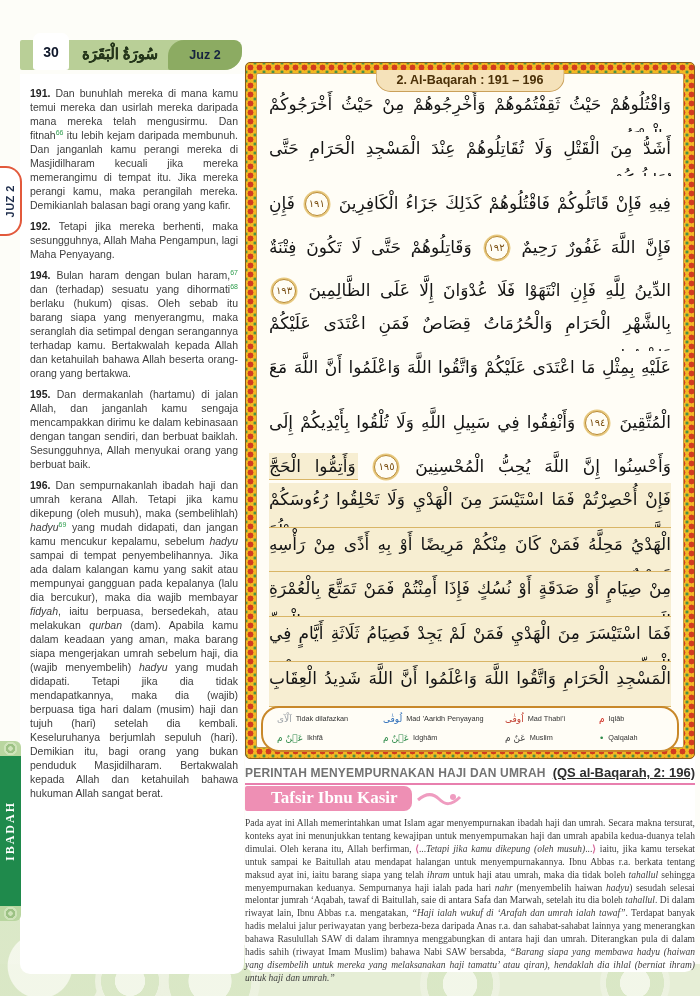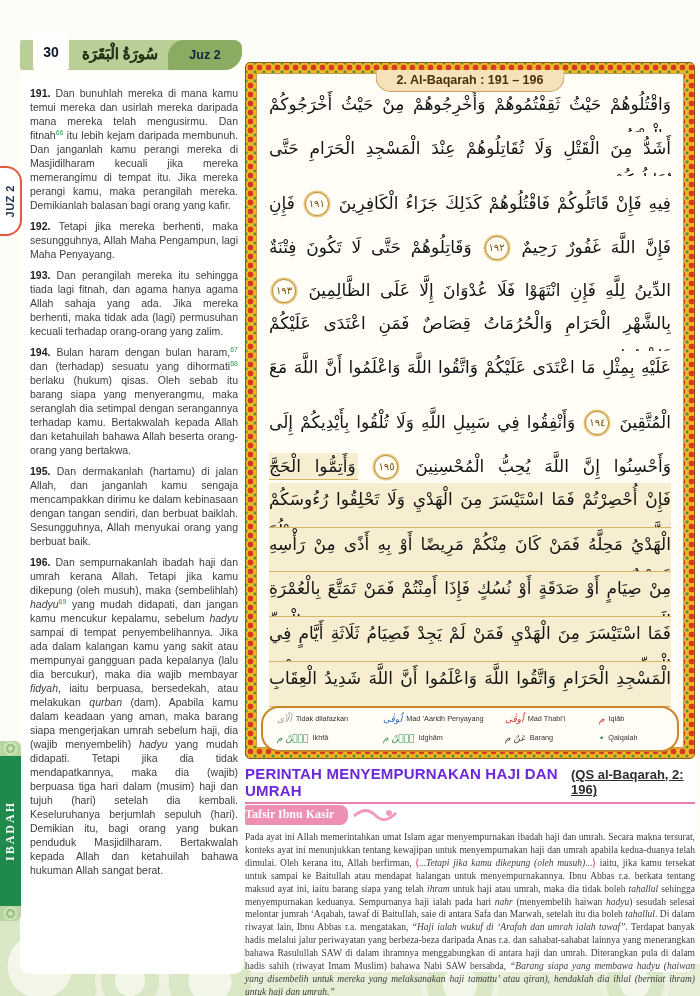--- a/index.html
+++ b/index.html
@@ -67,33 +67,33 @@
   .seg-hl{background:#f7eed2;border-bottom:1.5px solid #d9b566;padding:3px 2px;}
   .ayah{display:inline-flex;align-items:center;justify-content:center;width:22px;height:22px;
         border-radius:50%;border:1.5px solid #b98a34;box-shadow:0 0 0 1.5px #e7c87e;background:#fffdf4;
         color:#7a4f12;font-size:10px;margin:16px 3px;vertical-align:middle;line-height:1;}
 
   
   .legend{position:absolute;left:16px;right:16px;bottom:7px;height:38px;background:#fffdf6;
           border:2px solid #c8882a;border-radius:18px;display:grid;grid-template-columns:1.25fr 1.45fr 1.1fr .8fr;
           align-items:center;padding:2px 14px;z-index:6;column-gap:6px;}
   .lg-item{display:flex;align-items:center;gap:4px;font-size:7.3px;color:#333;line-height:1.1;}
-  .lg-sample{font-family:"DejaVu Sans",sans-serif;font-size:9px;direction:rtl;white-space:nowrap;font-style:italic;}
+  .lg-sample{font-family:"DejaVu Sans",sans-serif;font-size:9px;direction:rtl;white-space:nowrap;}
 
   
   .tafbox{position:absolute;left:245px;top:760px;width:450px;height:212px;background:#fff;
           border-radius:0 0 10px 10px;z-index:2;}
   .taf{position:absolute;left:245px;top:765px;width:450px;z-index:3;}
   .taf-titlerow{display:flex;justify-content:space-between;align-items:baseline;}
-  .taf-title{font-weight:bold;font-size:15px;color:#6d28d9;letter-spacing:.2px;}
+  .taf-title{font-weight:bold;font-size:12px;color:#737373;letter-spacing:.2px;}
   .taf-ref{font-size:13px;color:#2e2e2e;font-weight:bold;text-decoration:underline;}
   .taf-rule{height:1.5px;background:#e87fae;margin-top:3px;}
   .taf-bannerrow{display:flex;align-items:center;margin-top:1.5px;gap:4px;}
   .taf-banner{background:#ee8fb4;color:#fff;font-family:"Liberation Serif",serif;font-weight:bold;
-              font-size:12px;padding:2px 14px 3px 0;border-radius:2px 8px 8px 2px;}
+              font-size:17px;padding:2px 14px 3px 26px;border-radius:2px 8px 8px 2px;}
   .taf-body{margin-top:6px;font-size:9.5px;line-height:12.9px;color:#3d3d3d;text-align:justify;font-family:Liberation Serif, serif;}
   .taf-body .pk{color:#d4689a;font-weight:bold;}
 </style>
 </head>
 <body>
 
 <div class="leafband"></div>
 <div class="leaf" style="left:-35px;bottom:-45px;width:150px;height:150px;"></div>
 <div class="leaf" style="left:95px;bottom:-20px;width:70px;height:70px;"></div>
 <div class="leaf" style="left:160px;bottom:-35px;width:100px;height:100px;"></div>
@@ -113,21 +113,20 @@
   </div>
 <div class="ib-orn top"></div>
 <div class="ibtab">
     <span>IBADAH</span>
   </div>
 <div class="ib-orn bot"></div>
 
 <div class="trans" id="trans">
     <p><b class="vnum">191.</b> Dan bunuhlah mereka di mana kamu temui mereka dan usirlah mereka daripada mana mereka telah mengusirmu. Dan fitnah<sup class="fn">66</sup> itu lebih kejam daripada membunuh. Dan janganlah kamu perangi mereka di Masjidilharam kecuali jika mereka memerangimu di tempat itu. Jika mereka perangi kamu, maka perangilah mereka. Demikianlah balasan bagi orang yang kafir.</p>
     <p><b class="vnum">192.</b> Tetapi jika mereka berhenti, maka sesungguhnya, Allah Maha Pengampun, lagi Maha Penyayang.</p>
-    <p><b class="vnum">193.</b> Dan perangilah mereka itu sehingga tiada lagi fitnah, dan agama hanya agama Allah sahaja yang ada. Jika mereka berhenti, maka tidak ada (lagi) permusuhan kecuali terhadap orang-orang yang zalim.</p>
     <p><b class="vnum">194.</b> Bulan haram dengan bulan haram,<sup class="fn">67</sup> dan (terhadap) sesuatu yang dihormati<sup class="fn">68</sup> berlaku (hukum) qisas. Oleh sebab itu barang siapa yang menyerangmu, maka seranglah dia setimpal dengan serangannya terhadap kamu. Bertakwalah kepada Allah dan ketahuilah bahawa Allah beserta orang-orang yang bertakwa.</p>
     <p><b class="vnum">195.</b> Dan dermakanlah (hartamu) di jalan Allah, dan janganlah kamu sengaja mencampakkan dirimu ke dalam kebinasaan dengan tangan sendiri, dan berbuat baiklah. Sesungguhnya, Allah menyukai orang yang berbuat baik.</p>
     <p><b class="vnum">196.</b> Dan sempurnakanlah ibadah haji dan umrah kerana Allah. Tetapi jika kamu dikepung (oleh musuh), maka (sembelihlah) <i>hadyu</i><sup class="fn">69</sup> yang mudah didapati, dan jangan kamu mencukur kepalamu, sebelum <i>hadyu</i> sampai di tempat penyembelihannya. Jika ada dalam kalangan kamu yang sakit atau mempunyai gangguan pada kepalanya (lalu dia bercukur), maka dia wajib membayar <i>fidyah</i>, iaitu berpuasa, bersedekah, atau melakukan <i>qurban</i> (dam). Apabila kamu dalam keadaan yang aman, maka barang siapa mengerjakan umrah sebelum haji, dia (wajib menyembelih) <i>hadyu</i> yang mudah didapati. Tetapi jika dia tidak mendapatkannya, maka dia (wajib) berpuasa tiga hari dalam (musim) haji dan tujuh (hari) setelah dia kembali. Keseluruhanya berjumlah sepuluh (hari). Demikian itu, bagi orang yang bukan penduduk Masjidilharam. Bertakwalah kepada Allah dan ketahuilah bahawa hukuman Allah sangat berat.</p>
   </div>
 
 <div class="qpanel">
   <div class="qframe"></div>
   <div class="qinner"></div>
   <div class="qtab">2. Al-Baqarah : 191 – 196</div>
   <div class="qlines" id="qlines">
@@ -166,21 +165,21 @@
       <div class="lg-item">
         <span class="lg-sample" style="color:#2e8b4a">عَۢنٌ م</span>
         <span>Ikhfā</span>
       </div>
       <div class="lg-item">
         <span class="lg-sample" style="color:#2e8b4a">عَۢنٌ م</span>
         <span>Idghām</span>
       </div>
       <div class="lg-item">
         <span class="lg-sample" style="color:#444444">عَنٌ م</span>
-        <span>Barang</span>
+        <span>Muslim</span>
       </div>
       <div class="lg-item">
         <span class="lg-sample" style="color:#2e8b4a">•</span>
         <span>Qalqalah</span>
       </div>
     </div>
 </div>
 
 <div class="taf">
   <div class="taf-titlerow">

